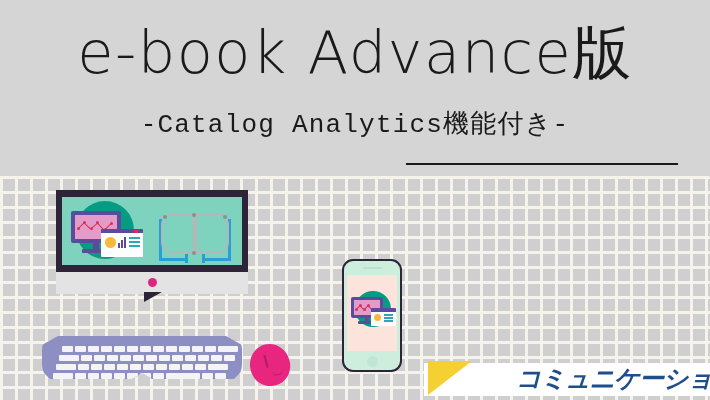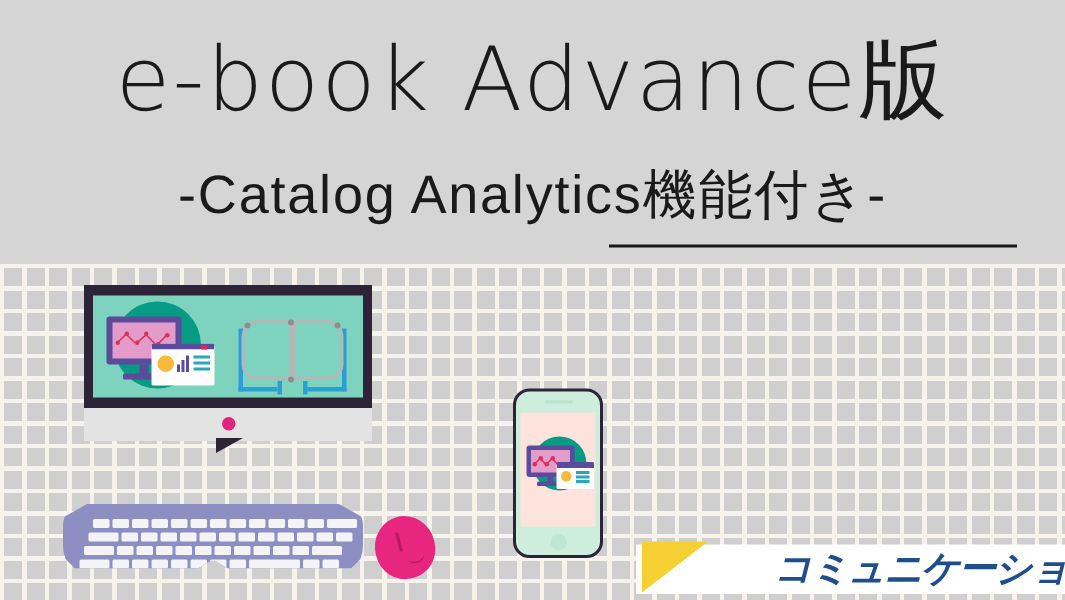--- a/index.html
+++ b/index.html
@@ -54,23 +54,23 @@
   }
   #title-sub-wrap {
     position: absolute;
     left: 0;
     top: 112px;
     width: 710px;
     text-align: center;
     white-space: nowrap;
   }
   #title-sub {
-    font-family: Liberation Sans, sans-serif;
+    font-family: Liberation Mono, monospace;
     font-weight: 300;
-    font-size: 36px;
+    font-size: 26px;
     letter-spacing: 1.2px;
     color: #1a1a1a;
     line-height: 1;
   }
   #sub-underline {
     position: absolute;
     left: 406px;
     top: 163px;
     width: 272px;
     height: 2px;

